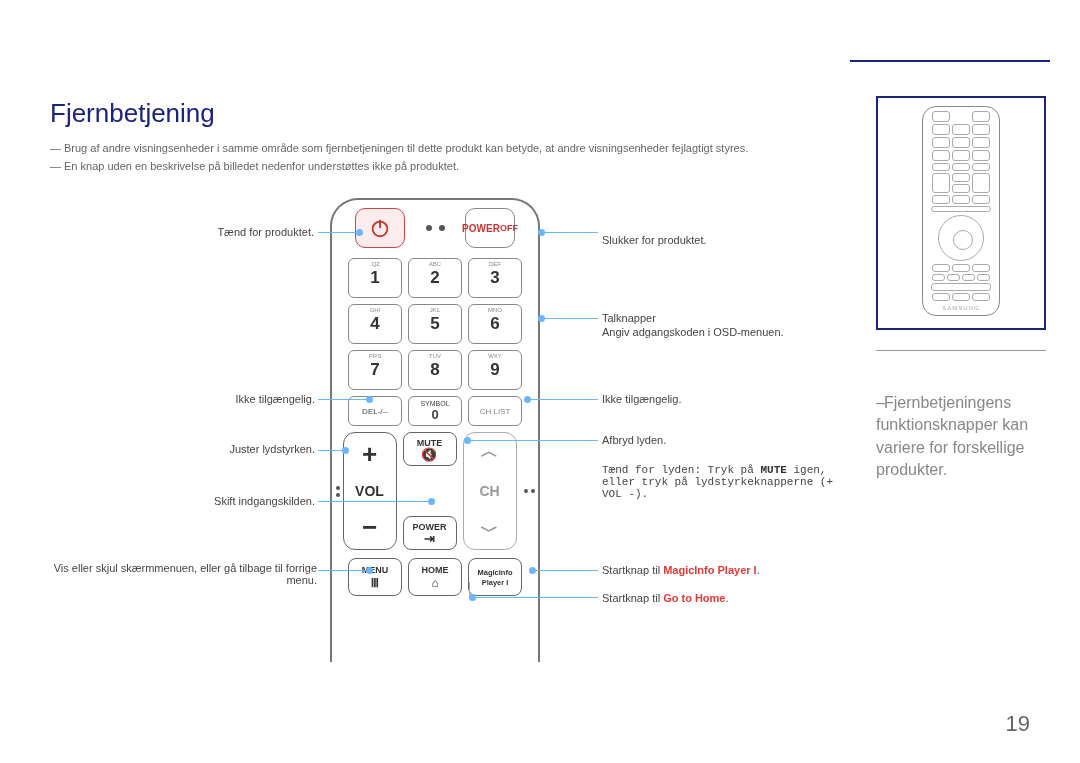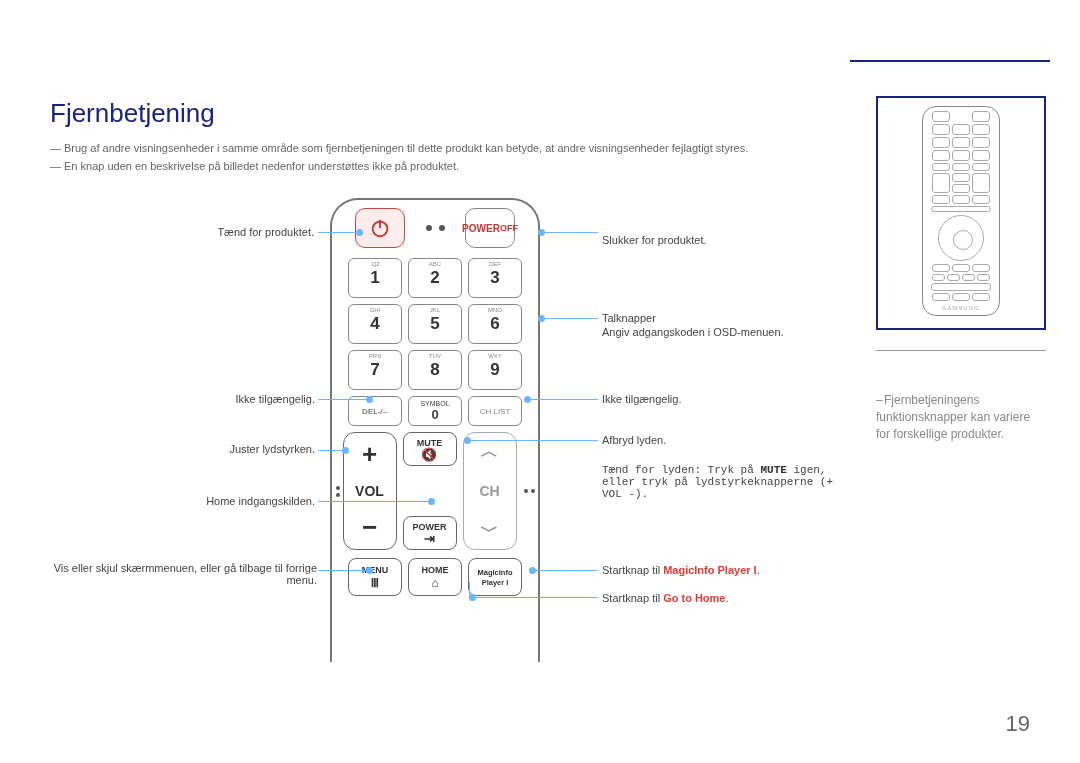--- a/index.html
+++ b/index.html
@@ -131,21 +131,21 @@
     border:1px solid #aaa; border-radius:3px;
     background:#fff;
   }
   .mini .sq { width:18px;height:11px; }
   .mini .lg { width:18px;height:20px; }
   .mini .bar { width:60px;height:6px;border-radius:3px; }
   .mini .ring { width:46px;height:46px;border:1.5px solid #aaa;border-radius:50%;margin:3px auto;position:relative;}
   .mini .ring::after{content:"";position:absolute;top:14px;left:14px;width:18px;height:18px;border:1px solid #aaa;border-radius:50%;}
   .mini .brand { font-size:6px;text-align:center;color:#aaa;letter-spacing:1px;margin-top:4px; }
   .side-rule { border-top:1px solid #999; margin:20px 0 8px; }
-  .caption { font-size:12px; color:#888; line-height:1.4;margin-top:41px; }
+  .caption { font-size:16px; color:#888; line-height:1.4;margin-top:41px; }
   .caption .cd { display:inline-block;width:8px; }
 
   .pagenum {
     position:absolute; right:50px; bottom:26px;
     font-size:22px; color:#666; font-weight:400;
   }
 </style>
 </head>
 <body>
 
@@ -281,21 +281,21 @@
           <span>MagicInfo</span>
           <span>Player I</span>
         </div>
     </div>
   </div>
 </div>
 
 <div class="ann" style="left:184px;top:226px;text-align:right;width:130px;">Tænd for produktet.</div>
 <div class="ann" style="left:220px;top:393px;text-align:right;width:95px;">Ikke tilgængelig.</div>
 <div class="ann" style="left:195px;top:443px;text-align:right;width:120px;">Juster lydstyrken.</div>
-<div class="ann" style="left:185px;top:495px;text-align:right;width:130px;">Home indgangskilden.</div>
+<div class="ann" style="left:185px;top:495px;text-align:right;width:130px;">Skift indgangskilden.</div>
 <div class="ann" style="left:52px;top:562px;text-align:right;width:265px;">Vis eller skjul skærmmenuen, eller gå tilbage til forrige menu.</div>
 
 <div class="ann" style="left:602px;top:234px;">Slukker for produktet.</div>
 <div class="ann" style="left:602px;top:312px;">Talknapper</div>
 <div class="ann" style="left:602px;top:326px;">Angiv adgangskoden i OSD-menuen.</div>
 <div class="ann" style="left:602px;top:393px;">Ikke tilgængelig.</div>
 <div class="ann" style="left:602px;top:434px;">Afbryd lyden.</div>
 <div class="ann" style="left:602px;top:464px;width:240px;font-family:Liberation Mono, monospace;"><span>Tænd for lyden: Tryk på </span><b style="color:#333;">MUTE</b><span> igen, eller tryk på lydstyrkeknapperne (+  VOL  -).</span></div>
 <div class="ann red" style="left:602px;top:564px;"><span>Startknap til </span><b>MagicInfo Player I</b><span>.</span></div>
 <div class="ann red" style="left:602px;top:592px;"><span>Startknap til </span><b>Go to Home</b><span>.</span></div>

